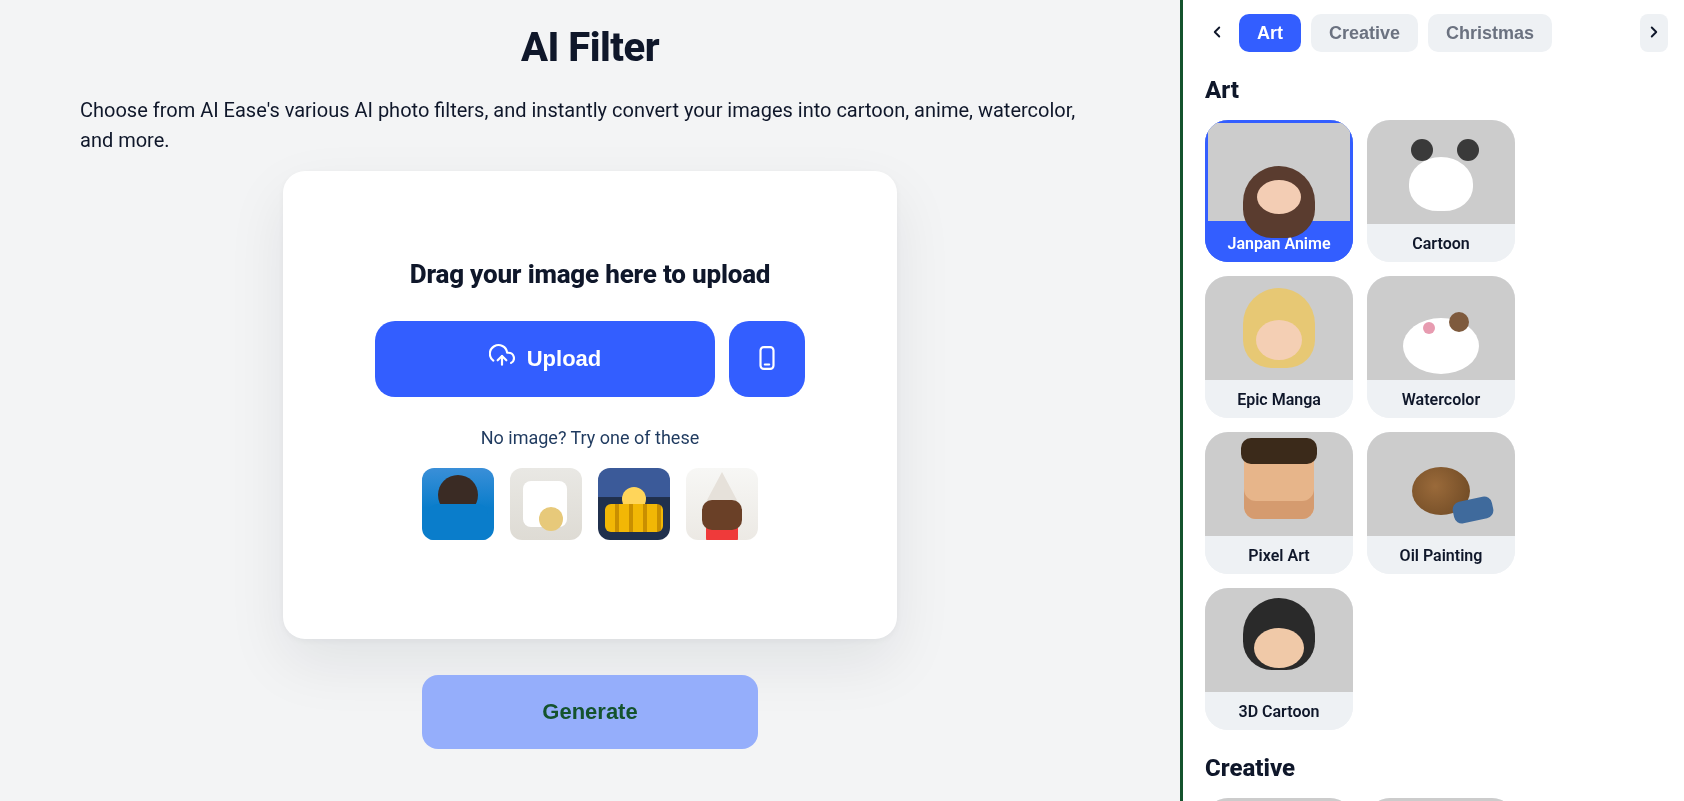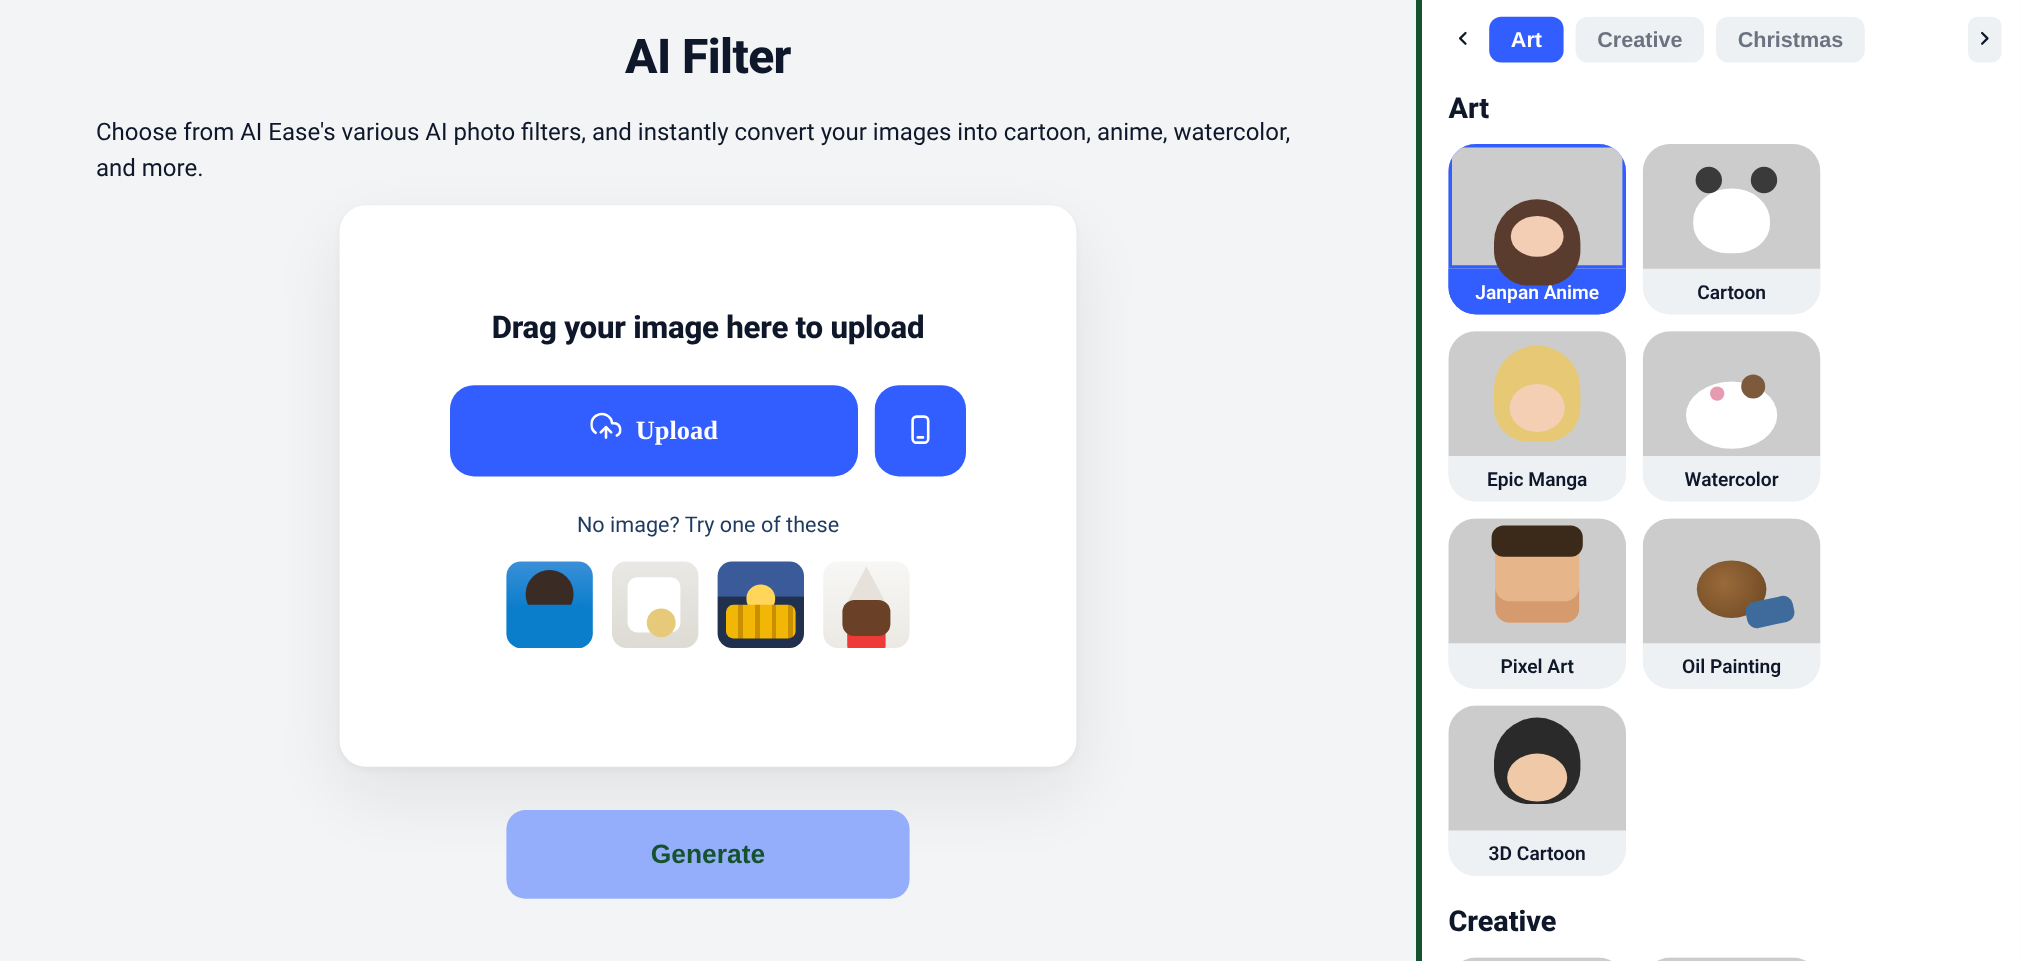--- a/index.html
+++ b/index.html
@@ -71,21 +71,20 @@
     color: #fff;
     border: none;
     border-radius: 20px;
     display: inline-flex;
     align-items: center;
     justify-content: center;
     gap: 12px;
     font-size: 22px;
     font-weight: 700;
     cursor: pointer;
-    font-family: Liberation Serif, serif;
   }
   .btn-icon {
     height: 76px;
     width: 76px;
     background: #335eff;
     color: #fff;
     border: none;
     border-radius: 20px;
     display: inline-flex;
     align-items: center;
@@ -139,21 +138,21 @@
     font-size: 22px;
     font-weight: 800;
     cursor: pointer;
   }
 
   
   .side {
     width: 504px;
     height: 100%;
     background: #fff;
-    border-left: 5px solid #14532d;
+    border-left: 3px solid #14532d;
     padding: 14px 16px 24px 22px;
     display: flex;
     flex-direction: column;
     overflow: hidden;
     position: relative;
   }
   .chips {
     display: flex;
     align-items: center;
     gap: 10px;

